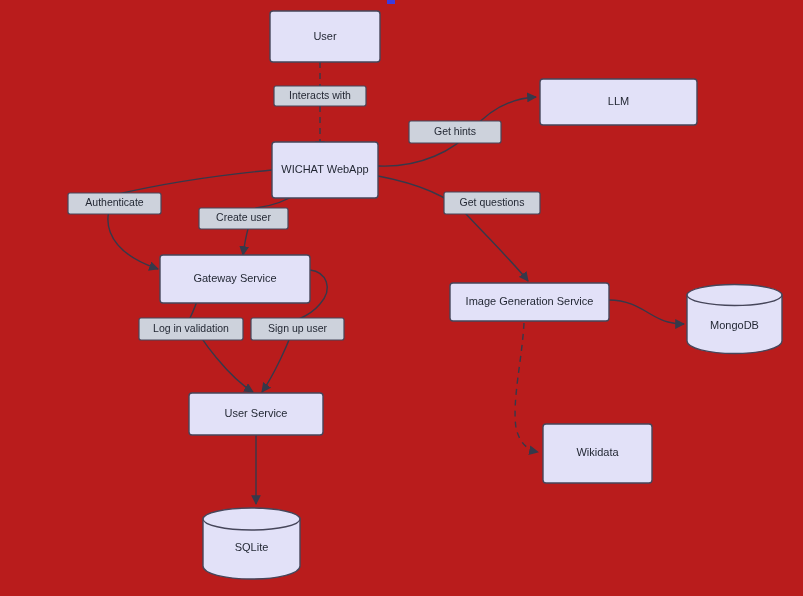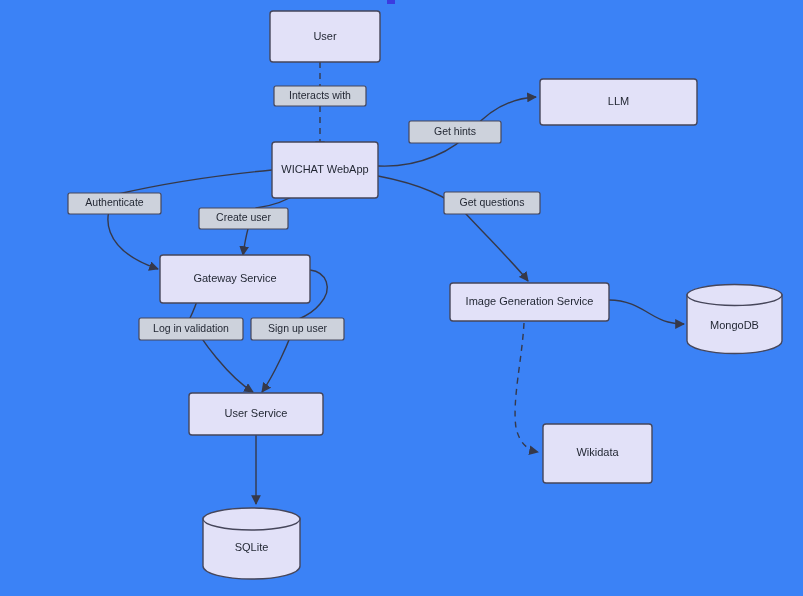--- a/index.html
+++ b/index.html
@@ -11,21 +11,21 @@
   body {
     width: 803px;
     height: 596px;
     overflow: hidden;
     font-family: "Liberation Sans", sans-serif;
   }
   #diagram-root {
     position: relative;
     width: 803px;
     height: 596px;
-    background: #3b82f6;
+    background: #b91c1c;
   }
   svg#diagram-canvas {
     position: absolute;
     top: 0;
     left: 0;
     width: 803px;
     height: 596px;
     display: block;
   }
   .node-shape {

